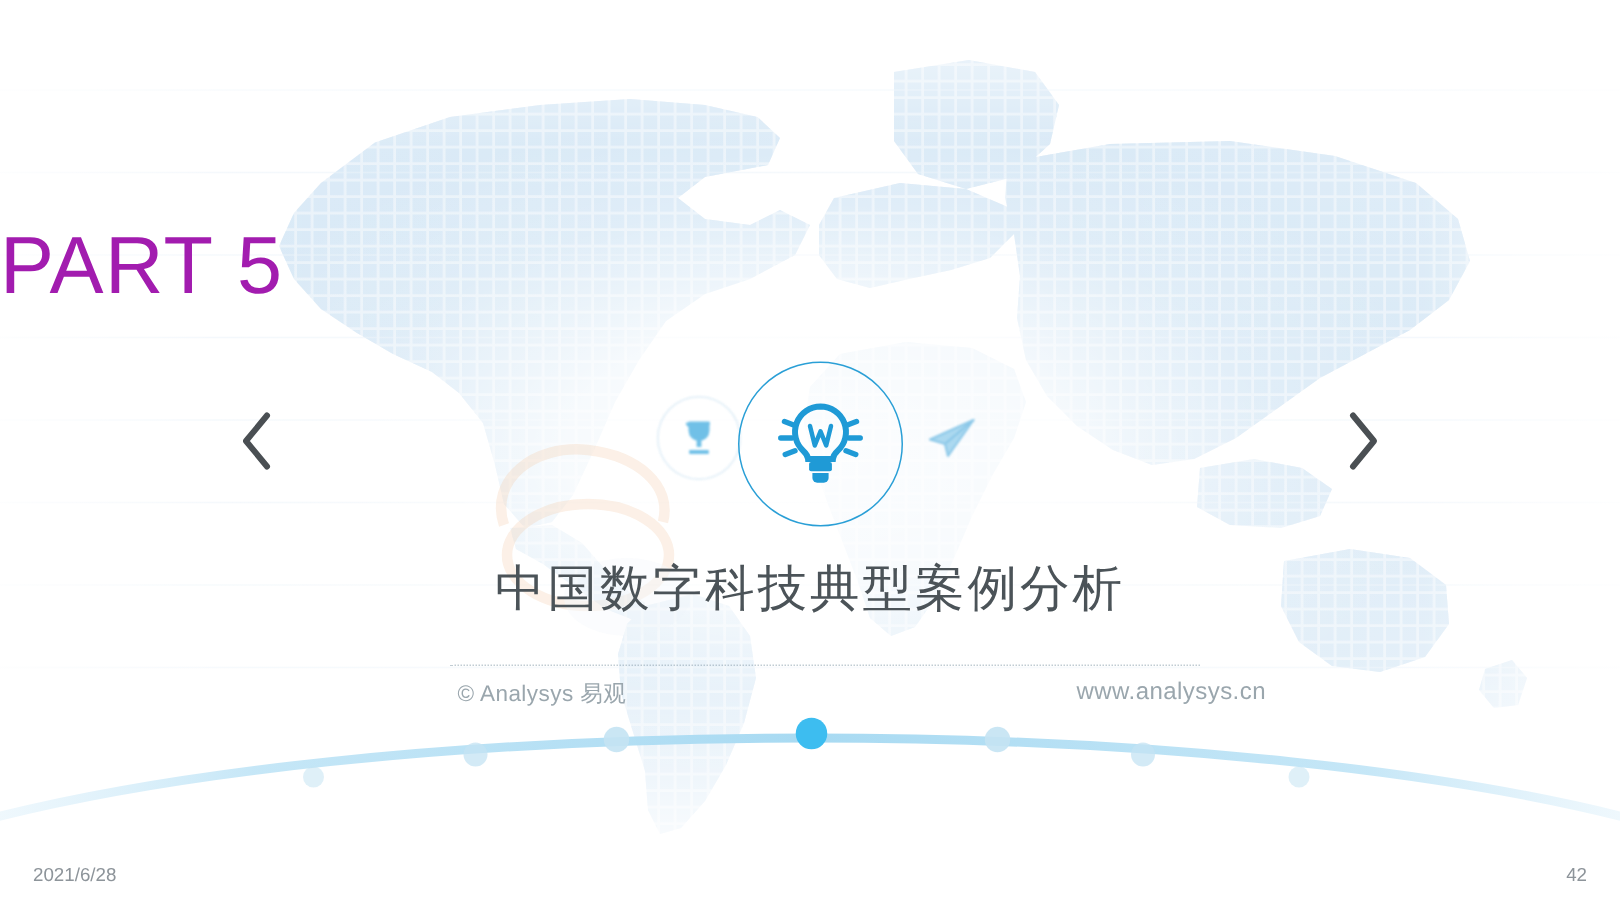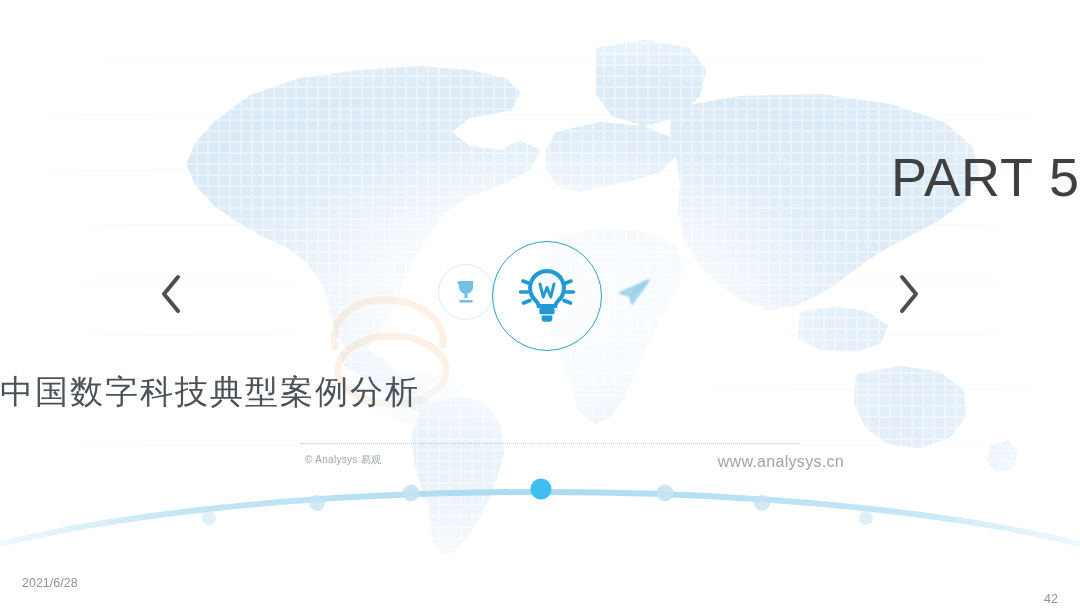--- a/index.html
+++ b/index.html
@@ -51,25 +51,25 @@
     width: 220px; height: 170px;
     opacity: 0.5;
     pointer-events: none;
   }
 
   
   .part-title {
     position: absolute;
     left: 0; top: 150px;
     width: 1080px;
-    text-align: right;
+    text-align: left;
     font-size: 54px;
     font-weight: 400;
     letter-spacing: 1px;
-    color: #404040;
+    color: #a21caf;
     line-height: 1;
   }
 
   
   .icon-cluster {
     position: absolute;
     left: 430px; top: 240px;
     width: 240px; height: 110px;
   }
   .icon-center {
@@ -104,40 +104,41 @@
     left: 176px;
     filter: blur(0.8px);
     opacity: 0.62;
   }
 
   
   .section-title {
     position: absolute;
     left: 0; top: 372px;
     width: 1080px;
+    text-align: center;
     font-size: 33px;
     font-weight: 400;
     letter-spacing: 2px;
     color: #4b5358;
     line-height: 1.2;
   }
 
   
   .divider {
     position: absolute;
     left: 300px; top: 443px;
     width: 500px;
     height: 1px;
     border-top: 1px dotted #8fa3b0;
     opacity: 0.55;
   }
   .credit-left {
     position: absolute;
     left: 305px; top: 453px;
-    font-size: 10px;
+    font-size: 15px;
     color: #9aa6ad;
     letter-spacing: 0.3px;
   }
   .credit-right {
     position: absolute;
     left: 844px; top: 453px;
     transform: translateX(-100%);
     font-size: 16px;
     color: #9aa6ad;
     letter-spacing: 0.3px;
@@ -186,21 +187,20 @@
     text-align: center;
     font-size: 12.5px;
     color: #8d949a;
     letter-spacing: 0.5px;
   }
   .footer-page {
     position: absolute;
     right: 22px; top: 12px;
     font-size: 12.5px;
     color: #8d949a;
-    margin-top: 16px;
   }
 </style>
 </head>
 <body>
 
 <div id="slide">
 
   <div class="map-layer">
     <svg viewBox="0 0 1080 560" xmlns="http://www.w3.org/2000/svg">
       <defs>

